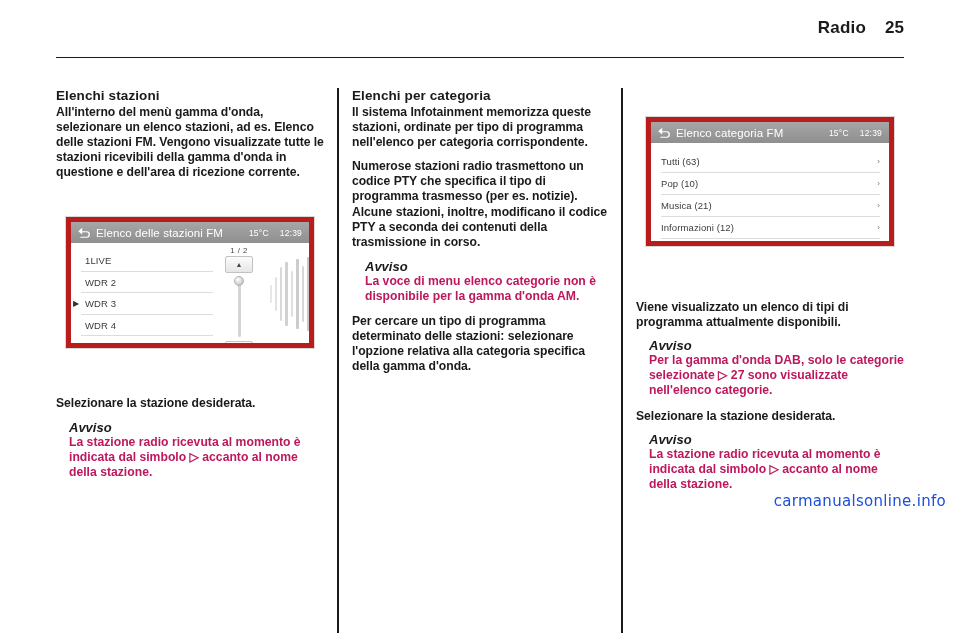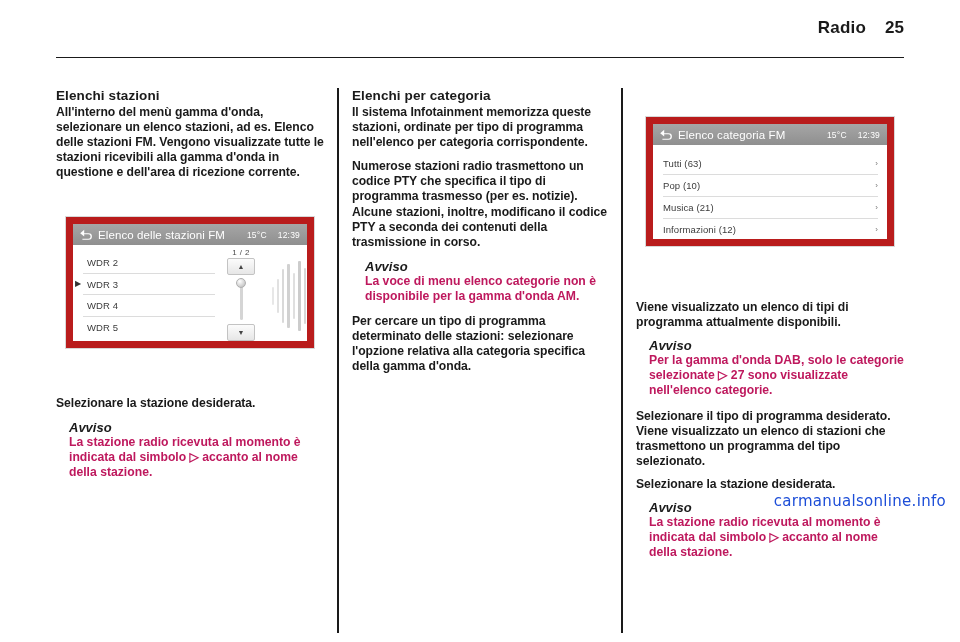--- a/index.html
+++ b/index.html
@@ -127,21 +127,21 @@
   .fig2 {
     margin: 2px 0 12px 0;
     width: 268px;
     height: 198px;
     padding: 27px 10px 42px 10px;
   }
 
   .device {
     width: 100%;
     height: 100%;
-    border: 7px solid #b91c1c;
+    border: 5px solid #b91c1c;
     background: #ffffff;
     box-shadow: 0 0 0 1px #d8d8d8;
     display: flex;
     flex-direction: column;
     overflow: hidden;
   }
   .device-titlebar {
     height: 21px;
     background: linear-gradient(#a6a6a6, #8f8f8f);
     display: flex;
@@ -313,36 +313,39 @@
   <div class="page-header">
     <span class="header-title">Radio</span>
     <span class="header-page-no">25</span>
   </div>
   <div class="header-rule"></div>
 
   <div class="columns">
 
     <div class="col">
       <h2 class="sect-title">Elenchi stazioni</h2>
-      <p class="body">All'interno del menù gamma d'onda, selezionare un elenco stazioni, ad es. Elenco delle stazioni FM. Vengono visualizzate tutte le stazioni ricevibili alla gamma d'onda in questione e dell'area di ricezione corrente.</p>
+      <p class="body">All'interno del menù gamma d'onda, selezionare un elenco stazioni, ad es. Elenco delle stazioni FM. Vengono visualizzate tutte le stazioni ricevibili della gamma d'onda in questione e dell'area di ricezione corrente.</p>
 
       <div class="figure fig1">
         <div class="device">
           <div class="device-titlebar">
             <span class="back-icon">
               <svg width="14" height="11" viewBox="0 0 14 11" aria-hidden="true">
                 <path d="M5.2 0.8 L1.2 4.2 L5.2 7.6 L5.2 5.3 L9.4 5.3 A2.2 2.2 0 0 1 9.4 9.7 L3.4 9.7 L3.4 10.8 L9.6 10.8 A3.3 3.3 0 0 0 9.6 4.2 L5.2 4.2 Z" fill="#ffffff"></path>
               </svg>
             </span>
             <span class="device-title">Elenco delle stazioni FM</span>
             <span class="device-temp">15°C</span>
             <span class="device-clock">12:39</span>
           </div>
           <div class="device-body">
             <div class="station-list">
+              <div class="station-row">
+                <span class="station-name">1LIVE</span>
+              </div>
               <div class="station-row">
                 <span class="station-name">WDR 2</span>
               </div>
               <div class="station-row">
                 <span class="play-marker">▶</span>
                 <span class="station-name">WDR 3</span>
               </div>
               <div class="station-row">
                 <span class="station-name">WDR 4</span>
               </div>
@@ -446,21 +449,20 @@
             </div>
           </div>
         </div>
       </div>
 
       <p class="body tight">Viene visualizzato un elenco di tipi di programma attualmente disponibili.</p>
       <div class="notice">
         <p class="notice-title">Avviso</p>
         <p class="notice-text">Per la gamma d'onda DAB, solo le categorie selezionate ▷ 27 sono visualizzate nell'elenco categorie.</p>
       </div>
-      <p class="body tight">Selezionare il tipo di programma desiderato. Viene visualizzato un elenco di stazioni che trasmettono un programma del tipo selezionato.</p>
       <p class="body tight">Selezionare la stazione desiderata.</p>
       <div class="notice">
         <p class="notice-title">Avviso</p>
         <p class="notice-text">La stazione radio ricevuta al momento è indicata dal simbolo ▷ accanto al nome della stazione.</p>
       </div>
     </div>
 
   </div>
 
   <div class="footer-watermark">carmanualsonline.info</div>

